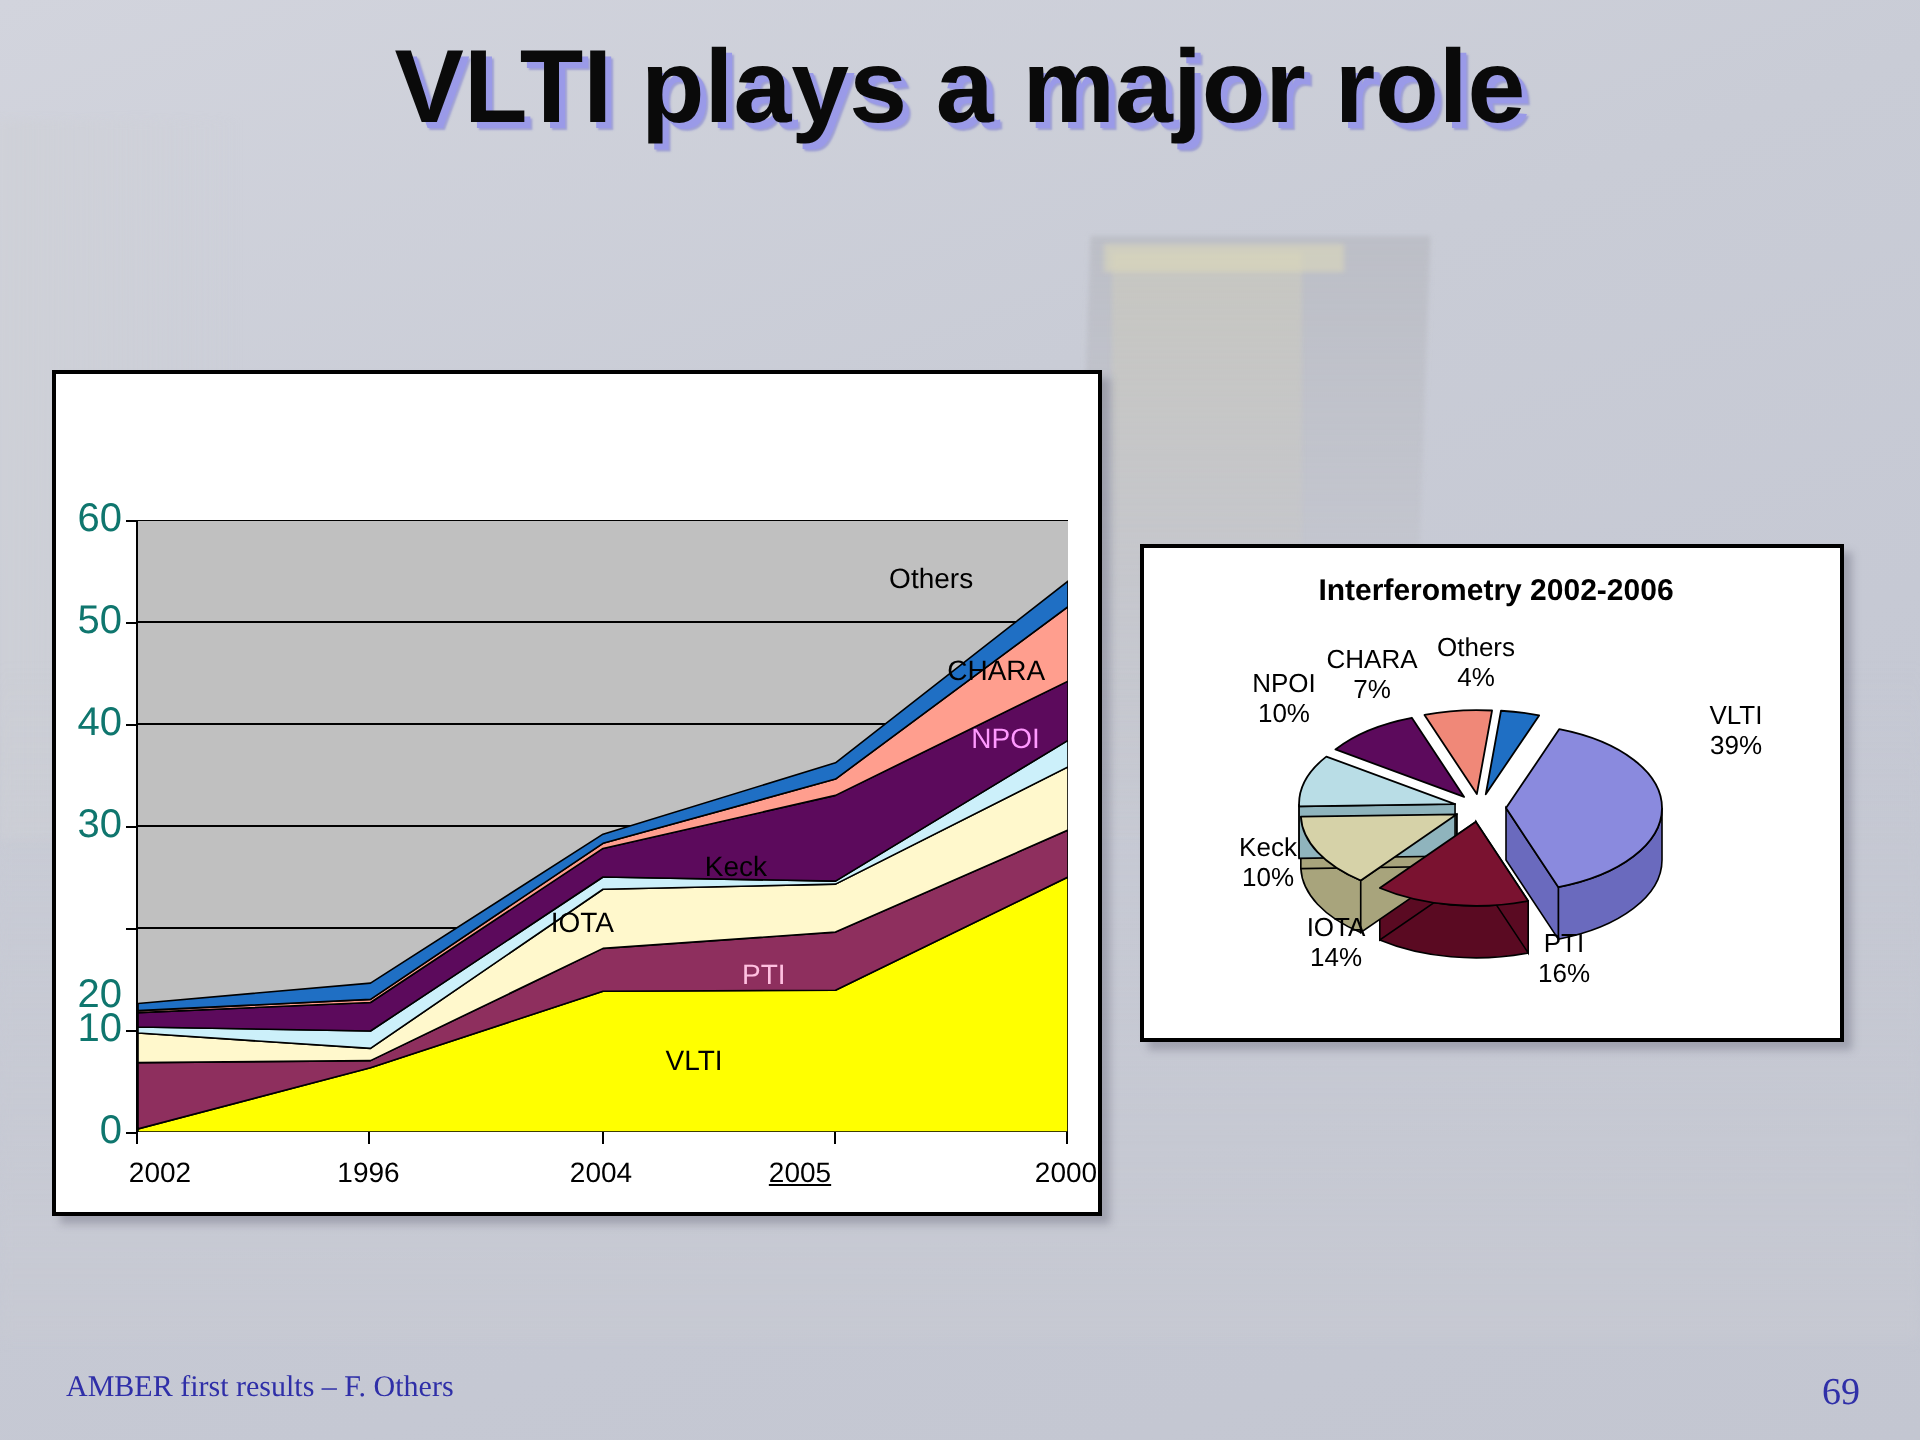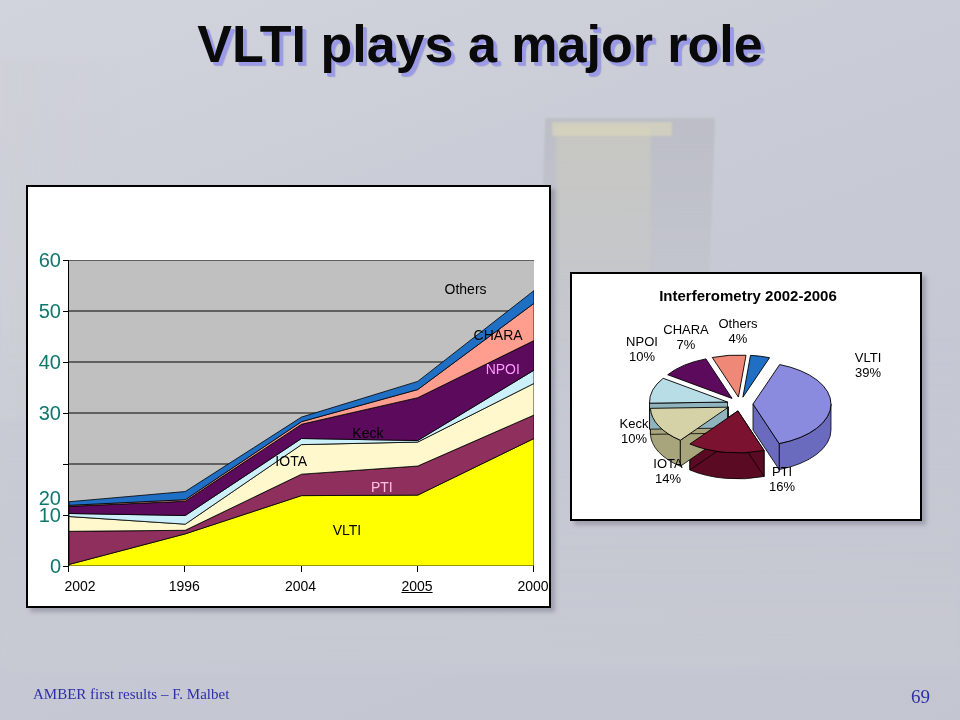--- a/index.html
+++ b/index.html
@@ -232,21 +232,21 @@
           <div class="ytick" style="top: 0px;">60</div>
           <div class="ytickmark" style="top: 0px;"></div>
         </div>
       <div id="xticks">
           <div class="xtick" style="left: 12px; text-align: center;">2002</div>
           <div class="xtickmark" style="left: 0px;"></div>
           <div class="xtick" style="left: 116.25px;">1996</div>
           <div class="xtickmark" style="left: 116.25px;"></div>
           <div class="xtick" style="left: 232.5px;">2004</div>
           <div class="xtickmark" style="left: 232.5px;"></div>
-          <div class="xtick" style="left: 349px; text-decoration: underline;">2005</div>
+          <div class="xtick" style="left: 332px; text-decoration: underline;">2005</div>
           <div class="xtickmark" style="left: 348.75px;"></div>
           <div class="xtick" style="left: 465px;">2000</div>
           <div class="xtickmark" style="left: 465px;"></div>
         </div>
       <div id="serieslabels">
           <div class="serieslabel" style="left: 397.575px; top: 29.07px; color: rgb(0, 0, 0);">Others</div>
           <div class="serieslabel" style="left: 430.125px; top: 74.97px; color: rgb(0, 0, 0);">CHARA</div>
           <div class="serieslabel" style="left: 434.775px; top: 108.63px; color: rgb(255, 153, 255);">NPOI</div>
           <div class="serieslabel" style="left: 299.925px; top: 172.89px; color: rgb(0, 0, 0);">Keck</div>
           <div class="serieslabel" style="left: 223.2px; top: 201.348px; color: rgb(0, 0, 0);">IOTA</div>
@@ -305,16 +305,16 @@
           </div>
           <div class="pielabel" style="left: 166px; top: 12px;">
             <div>Others</div>
             <div>4%</div>
           </div>
         </div>
     </div>
   </div>
 
   <div id="footerRule"></div>
-  <div id="footerLeft">AMBER first results – F. Malbet</div>
+  <div id="footerLeft">AMBER first results – F. Others</div>
   <div id="footerRight">69</div>
 
 </div>
 
 </body></html>

